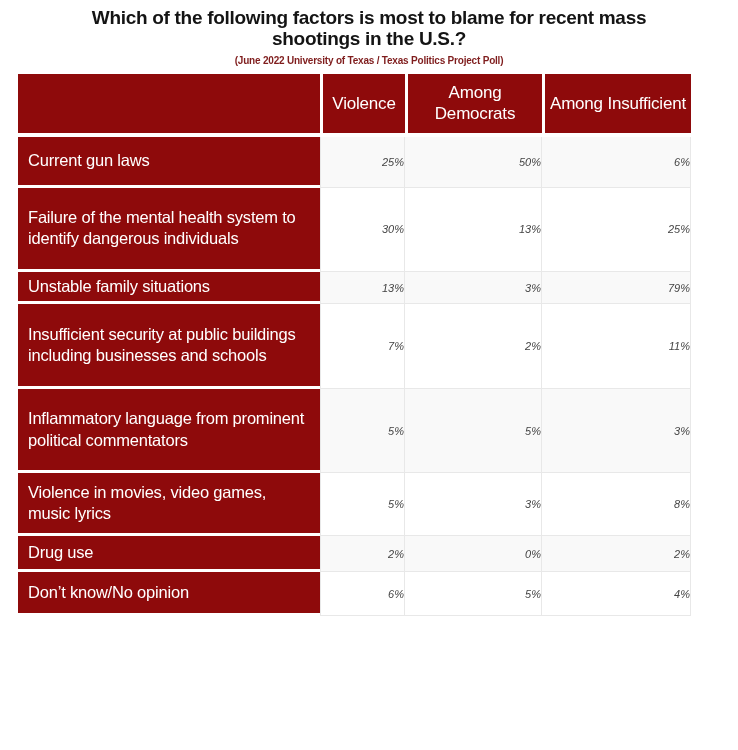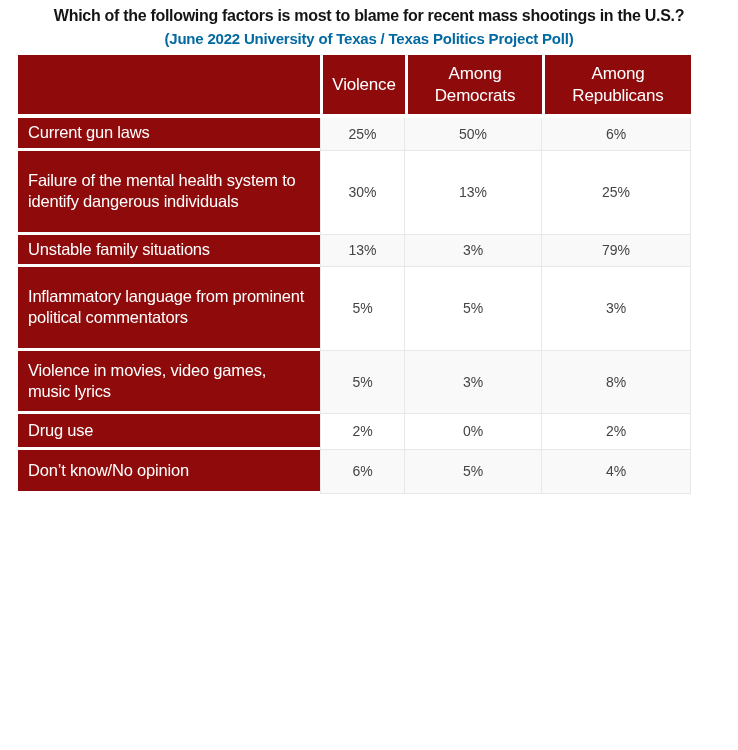--- a/index.html
+++ b/index.html
@@ -12,26 +12,26 @@
     --strip:#e4e9ee;
     --title:#141414;
   }
   *{box-sizing:border-box;margin:0;padding:0;}
   html,body{width:738px;height:750px;overflow:hidden;background:#ffffff;
     font-family:"Liberation Sans", sans-serif;}
   .page{position:relative;width:738px;height:750px;}
 
   .title{
     width:640px;margin:7px auto 0 auto;text-align:center;
-    font-size:16px;font-weight:bold;line-height:1.13;color:var(--title);
+    font-size:19px;font-weight:bold;line-height:1.13;color:var(--title);
     letter-spacing:-0.3px;
   }
   .subtitle{
     margin:5px auto 0 auto;text-align:center;
-    font-size:15px;font-weight:bold;color:#0369a1;letter-spacing:-0.2px;
+    font-size:10px;font-weight:bold;color:#7f1d1d;letter-spacing:-0.2px;
   }
 
   table{
     table-layout:fixed;border-collapse:separate;border-spacing:0;
     width:673px;margin:8px 0 0 18px;
   }
   th,td{box-sizing:border-box;vertical-align:middle;}
 
   
   thead th{
@@ -45,29 +45,30 @@
   
   td.lab{
     background:var(--maroon);color:#ffffff;
     font-size:16.5px;line-height:1.3;text-align:left;
     padding:4px 14px 4px 10px;border-bottom:3px solid #ffffff;
     letter-spacing:-0.2px;
   }
 
   
   td.d{
-    text-align:center;font-size:14px;color:var(--data-text);
+    text-align:right;font-size:11px;color:var(--data-text);
     border-right:1px solid var(--grid);border-bottom:1px solid var(--grid);
     background:var(--row-white);
+    font-style:italic;
   }
   td.d1{border-left:1px solid var(--grid);}
   tbody tr:nth-child(odd) td.d{background:var(--row-stripe);}
 
   
-  .r0 td{height:32px}.r1 td{height:84px}.r2 td{height:28px}.r3 td{height:64px}
+  .r0 td{height:51px}.r1 td{height:84px}.r2 td{height:28px}.r3 td{height:64px}
   .r4 td{height:64px}.r5 td{height:85px}.r6 td{height:84px}.r7 td{height:63px}
   .r8 td{height:36px}.r9 td{height:44px}
 </style>
 </head>
 <body>
 
 <div class="page">
 
   <div class="title">Which of the following factors is most to blame for recent mass shootings in the U.S.?</div>
   <div class="subtitle">(June 2022 University of Texas / Texas Politics Project Poll)</div>
@@ -77,41 +78,47 @@
       <col style="width:302px">
         <col style="width:85px">
         <col style="width:137px">
         <col style="width:149px">
     </colgroup>
     <thead>
       <tr>
         <th></th>
         <th class="sep">Violence</th>
         <th class="sep">Among Democrats</th>
-        <th class="sep">Among Republicans</th>
+        <th class="sep">Among Insufficient</th>
       </tr>
     </thead>
     <tbody>
       <tr class="r0">
         <td class="lab">Current gun laws</td>
         <td class="d d1">25%</td>
         <td class="d">50%</td>
         <td class="d">6%</td>
       </tr>
       <tr class="r1">
         <td class="lab">Failure of the mental health system to identify dangerous individuals</td>
         <td class="d d1">30%</td>
         <td class="d">13%</td>
         <td class="d">25%</td>
       </tr>
       <tr class="r2">
         <td class="lab">Unstable family situations</td>
         <td class="d d1">13%</td>
         <td class="d">3%</td>
         <td class="d">79%</td>
+      </tr>
+      <tr class="r5">
+        <td class="lab">Insufficient security at public buildings including businesses and schools</td>
+        <td class="d d1">7%</td>
+        <td class="d">2%</td>
+        <td class="d">11%</td>
       </tr>
       <tr class="r6">
         <td class="lab">Inflammatory language from prominent political commentators</td>
         <td class="d d1">5%</td>
         <td class="d">5%</td>
         <td class="d">3%</td>
       </tr>
       <tr class="r7">
         <td class="lab">Violence in movies, video games, music lyrics</td>
         <td class="d d1">5%</td>

